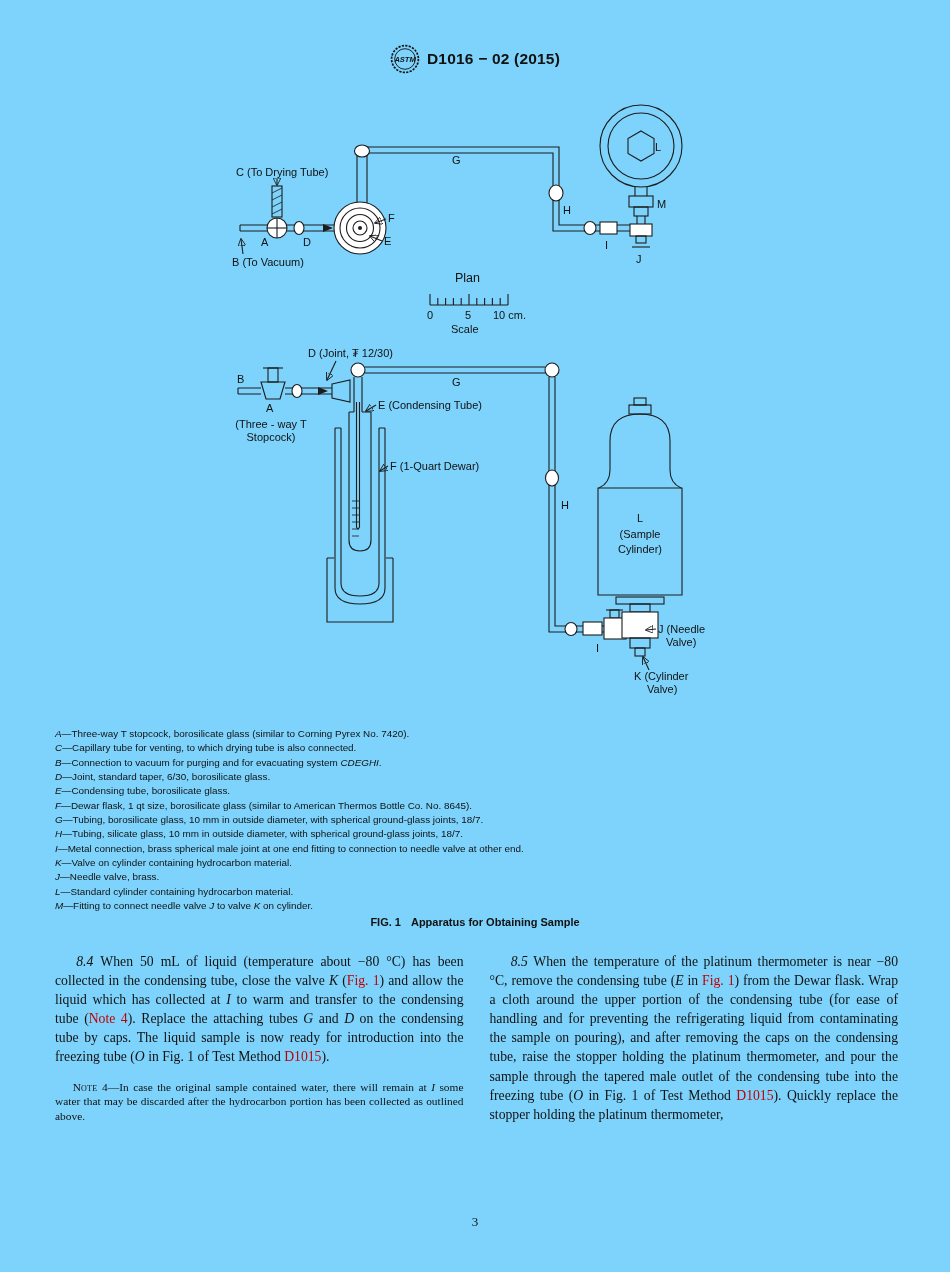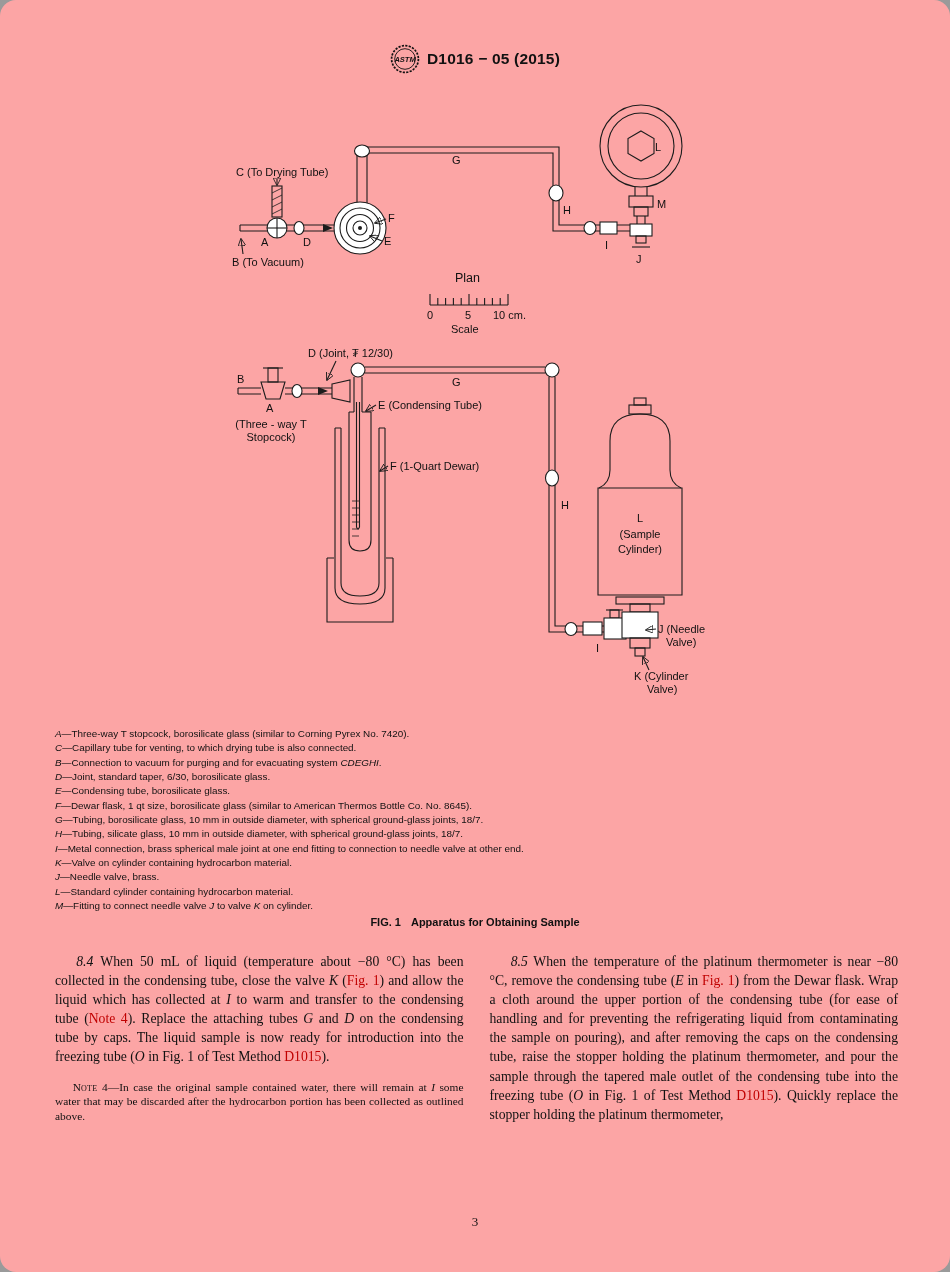--- a/index.html
+++ b/index.html
@@ -1,21 +1,20 @@
 <!DOCTYPE html>
 <html><head>
 <meta charset="utf-8">
 <style>
   * { margin:0; padding:0; box-sizing:border-box; }
   html, body { background:#9a9a9a; }
   .page {
     position:relative; width:950px; height:1272px; margin:0 auto;
-    background:#fca5a5; color:#111; overflow:hidden;
+    background:#7dd3fc; color:#111; overflow:hidden;
     font-family:"Liberation Serif", serif;
-    border-radius:16px;
   }
   
   .hdr { position:absolute; top:44px; left:0; width:100%;
          display:flex; justify-content:center; align-items:center; gap:7px; }
   .hdr-title { font-family:"Liberation Sans", sans-serif; font-weight:bold;
                font-size:15.5px; letter-spacing:.2px; }
   .logo svg { display:block; }
   
   .figure { position:absolute; top:88px; left:0; }
   .figure path, .figure line, .figure circle, .figure rect,
@@ -53,21 +52,21 @@
 <div class="page">
 
   <header class="hdr">
     <span class="logo">
       <svg width="30" height="30" viewBox="0 0 30 30">
         <circle cx="15" cy="15" r="13.4" fill="none" stroke="#111" stroke-width="1.7" stroke-dasharray="2.2 1.3"></circle>
         <circle cx="15" cy="15" r="10.3" fill="none" stroke="#111" stroke-width="0.9"></circle>
         <text x="15" y="18" text-anchor="middle" font-family="Liberation Sans, sans-serif" font-size="7.5" font-weight="bold" font-style="italic" fill="#111">ASTM</text>
       </svg>
     </span>
-    <span class="hdr-title">D1016 − 05 (2015)</span>
+    <span class="hdr-title">D1016 − 02 (2015)</span>
   </header>
 
   <svg class="figure" width="950" height="630" viewBox="0 88 950 630">
     <defs>
       <marker id="arr" viewBox="0 0 10 10" refX="9" refY="5" markerWidth="7" markerHeight="7" orient="auto-start-reverse">
         <path d="M0,0 L10,5 L0,10 z" fill="#1c1c1c" stroke="none"></path>
       </marker>
     </defs>
 
     <g>

